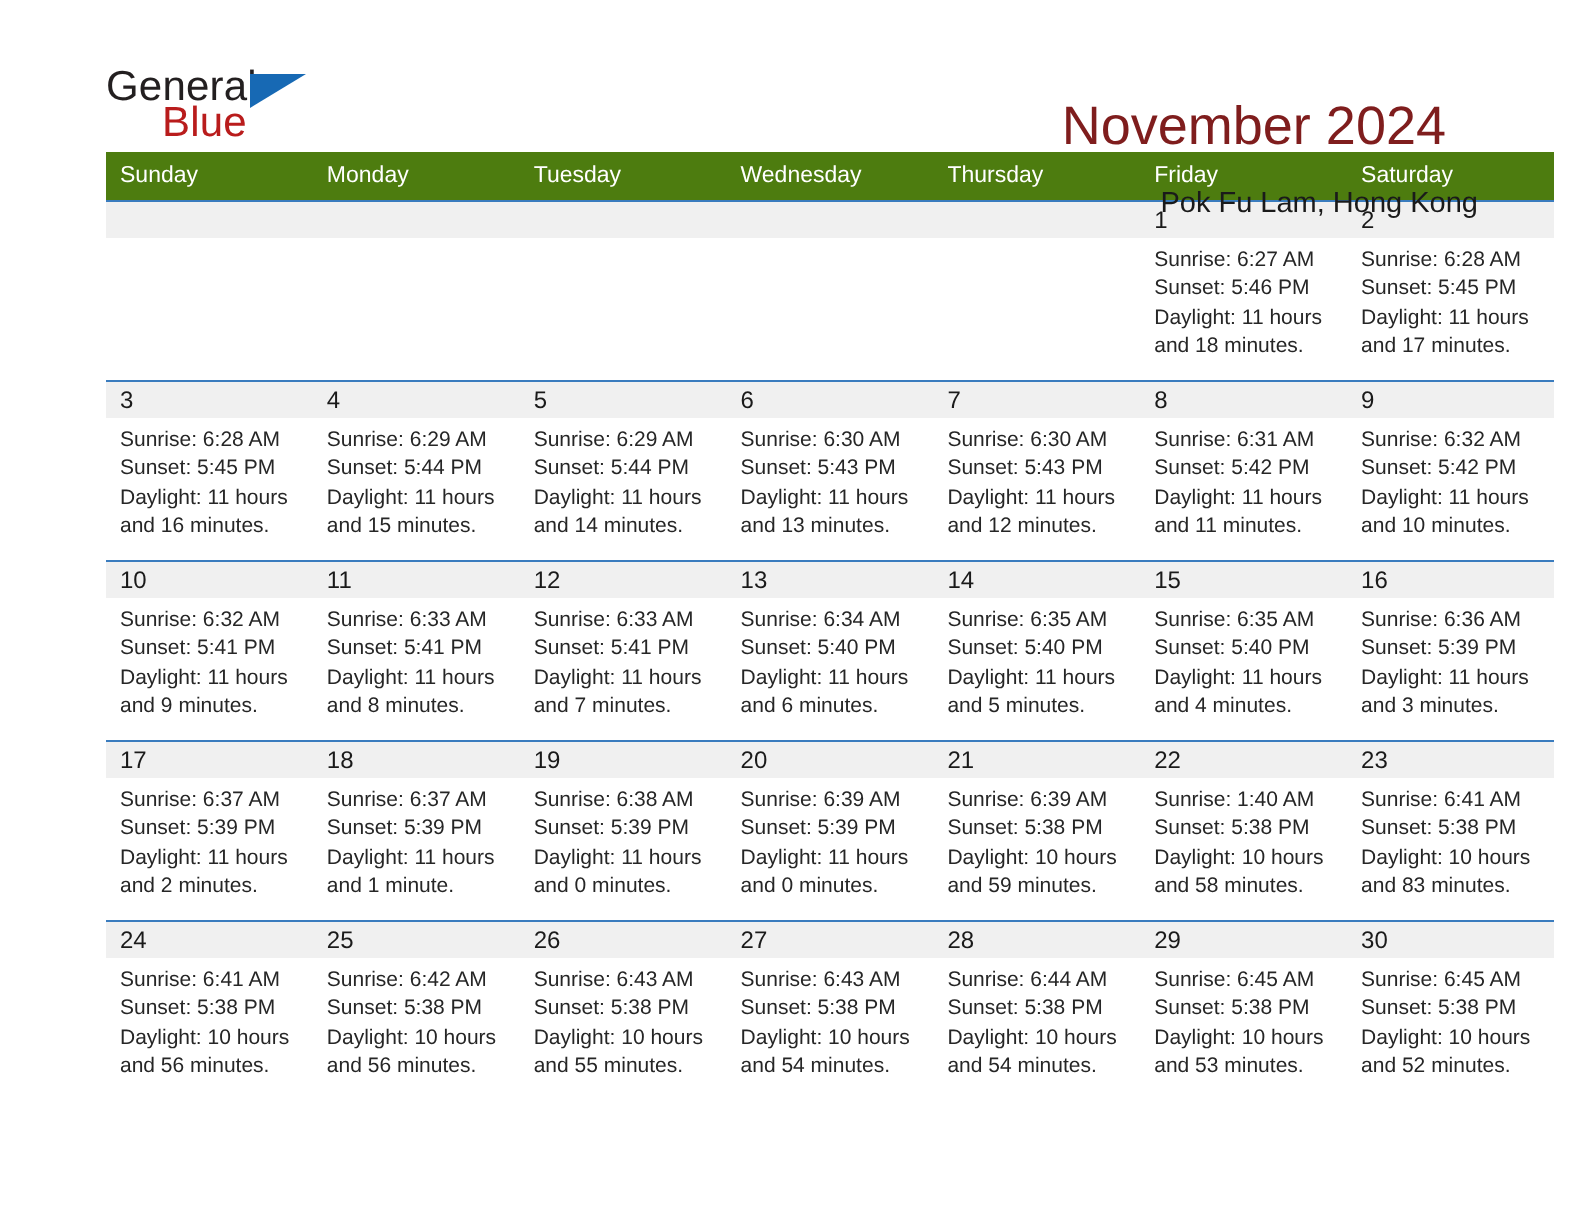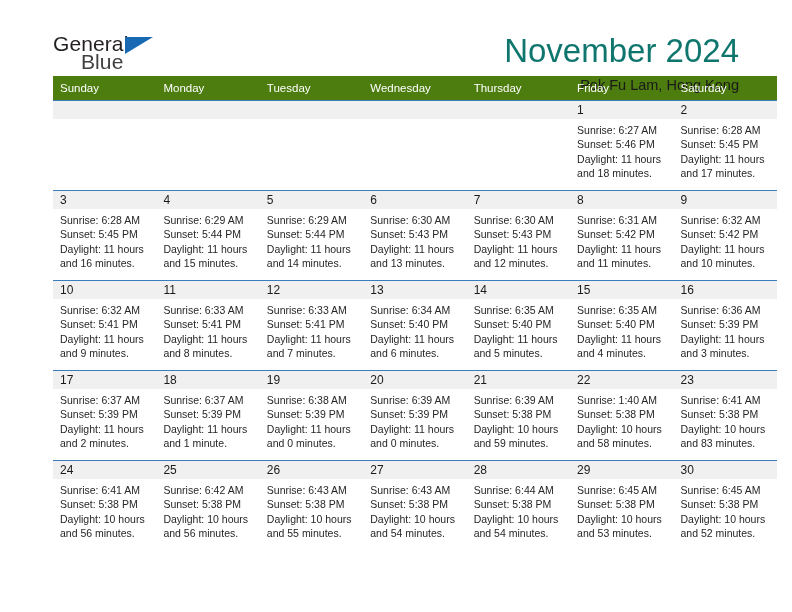--- a/index.html
+++ b/index.html
@@ -44,42 +44,42 @@
     top: 1px;
     font-size: 21px;
     color: #231f20;
     letter-spacing: .1px;
   }
   .brand-blue {
     position: absolute;
     left: 28px;
     top: 19px;
     font-size: 21px;
-    color: #404040;
+    color: #b91c1c;
     letter-spacing: .1px;
   }
   .brand-tri {
     position: absolute;
     left: 72px;
     top: 5px;
     width: 0;
     height: 0;
     border-left: 28px solid #1769b4;
     border-bottom: 17px solid transparent;
   }
   .title-wrap {
     text-align: right;
     padding-top: 0px;
   }
   .title {
-    font-size: 33px;
-    color: #0f766e;
+    font-size: 27px;
+    color: #7f1d1d;
     line-height: 1.15;
     font-weight: normal;
-    margin: 0;
+    margin: 16px;
   }
   .subtitle {
     font-size: 14.5px;
     color: #1a1a1a;
     margin: 8px 0 0 0;
     line-height: 1.1;
   }
 
   
   .calendar {

